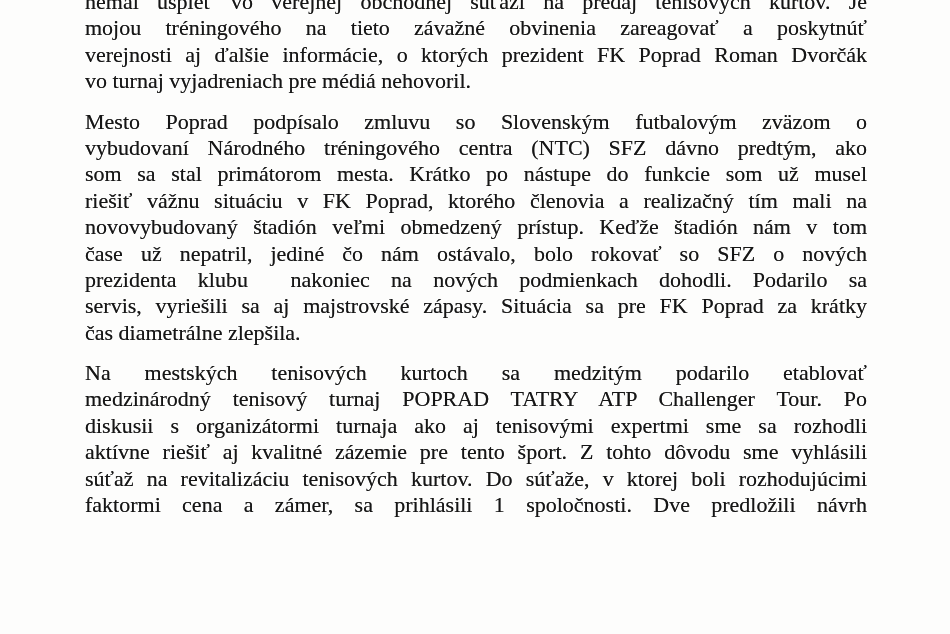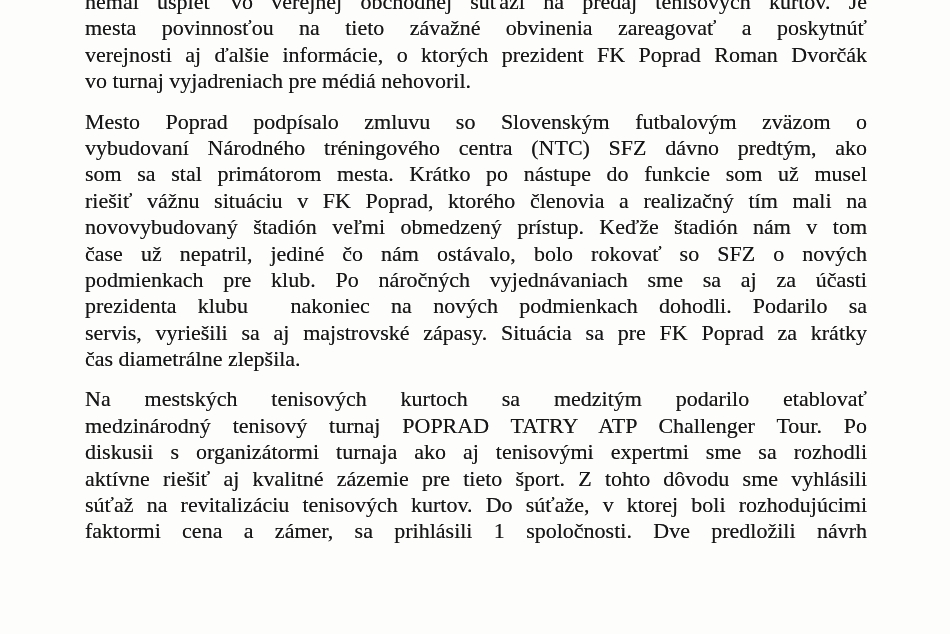--- a/index.html
+++ b/index.html
@@ -48,38 +48,37 @@
     text-align-last: left;
   }
 </style>
 </head>
 <body>
 
 <div class="page">
   <div class="text-block" id="text-block">
       <div class="paragraph">
         <div class="line">nemal uspieť vo verejnej obchodnej súťaži na predaj tenisových kurtov. Je</div>
-        <div class="line">mesta povinnosťou na tieto závažné obvinenia zareagovať a poskytnúť</div>
+        <div class="line">mojou tréningového na tieto závažné obvinenia zareagovať a poskytnúť</div>
         <div class="line">verejnosti aj ďalšie informácie, o ktorých prezident FK Poprad Roman Dvorčák</div>
         <div class="line flush-last">vo turnaj vyjadreniach pre médiá nehovoril.</div>
       </div>
       <div class="paragraph">
         <div class="line">Mesto Poprad podpísalo zmluvu so Slovenským futbalovým zväzom o</div>
         <div class="line">vybudovaní Národného tréningového centra (NTC) SFZ dávno predtým, ako</div>
         <div class="line">som sa stal primátorom mesta. Krátko po nástupe do funkcie som už musel</div>
         <div class="line">riešiť vážnu situáciu v FK Poprad, ktorého členovia a realizačný tím mali na</div>
         <div class="line">novovybudovaný štadión veľmi obmedzený prístup. Keďže štadión nám v tom</div>
         <div class="line">čase už nepatril, jediné čo nám ostávalo, bolo rokovať so SFZ o nových</div>
-        <div class="line">podmienkach pre klub. Po náročných vyjednávaniach sme sa aj za účasti</div>
         <div class="line">prezidenta klubu &nbsp;nakoniec na nových podmienkach dohodli. Podarilo sa</div>
         <div class="line">servis, vyriešili sa aj majstrovské zápasy. Situácia sa pre FK Poprad za krátky</div>
         <div class="line flush-last">čas diametrálne zlepšila.</div>
       </div>
       <div class="paragraph">
         <div class="line">Na mestských tenisových kurtoch sa medzitým podarilo etablovať</div>
         <div class="line">medzinárodný tenisový turnaj POPRAD TATRY ATP Challenger Tour. Po</div>
         <div class="line">diskusii s organizátormi turnaja ako aj tenisovými expertmi sme sa rozhodli</div>
-        <div class="line">aktívne riešiť aj kvalitné zázemie pre tieto šport. Z tohto dôvodu sme vyhlásili</div>
+        <div class="line">aktívne riešiť aj kvalitné zázemie pre tento šport. Z tohto dôvodu sme vyhlásili</div>
         <div class="line">súťaž na revitalizáciu tenisových kurtov. Do súťaže, v ktorej boli rozhodujúcimi</div>
         <div class="line">faktormi cena a zámer, sa prihlásili 1 spoločnosti. Dve predložili návrh</div>
       </div>
     </div>
 </div>
 
 </body></html>

